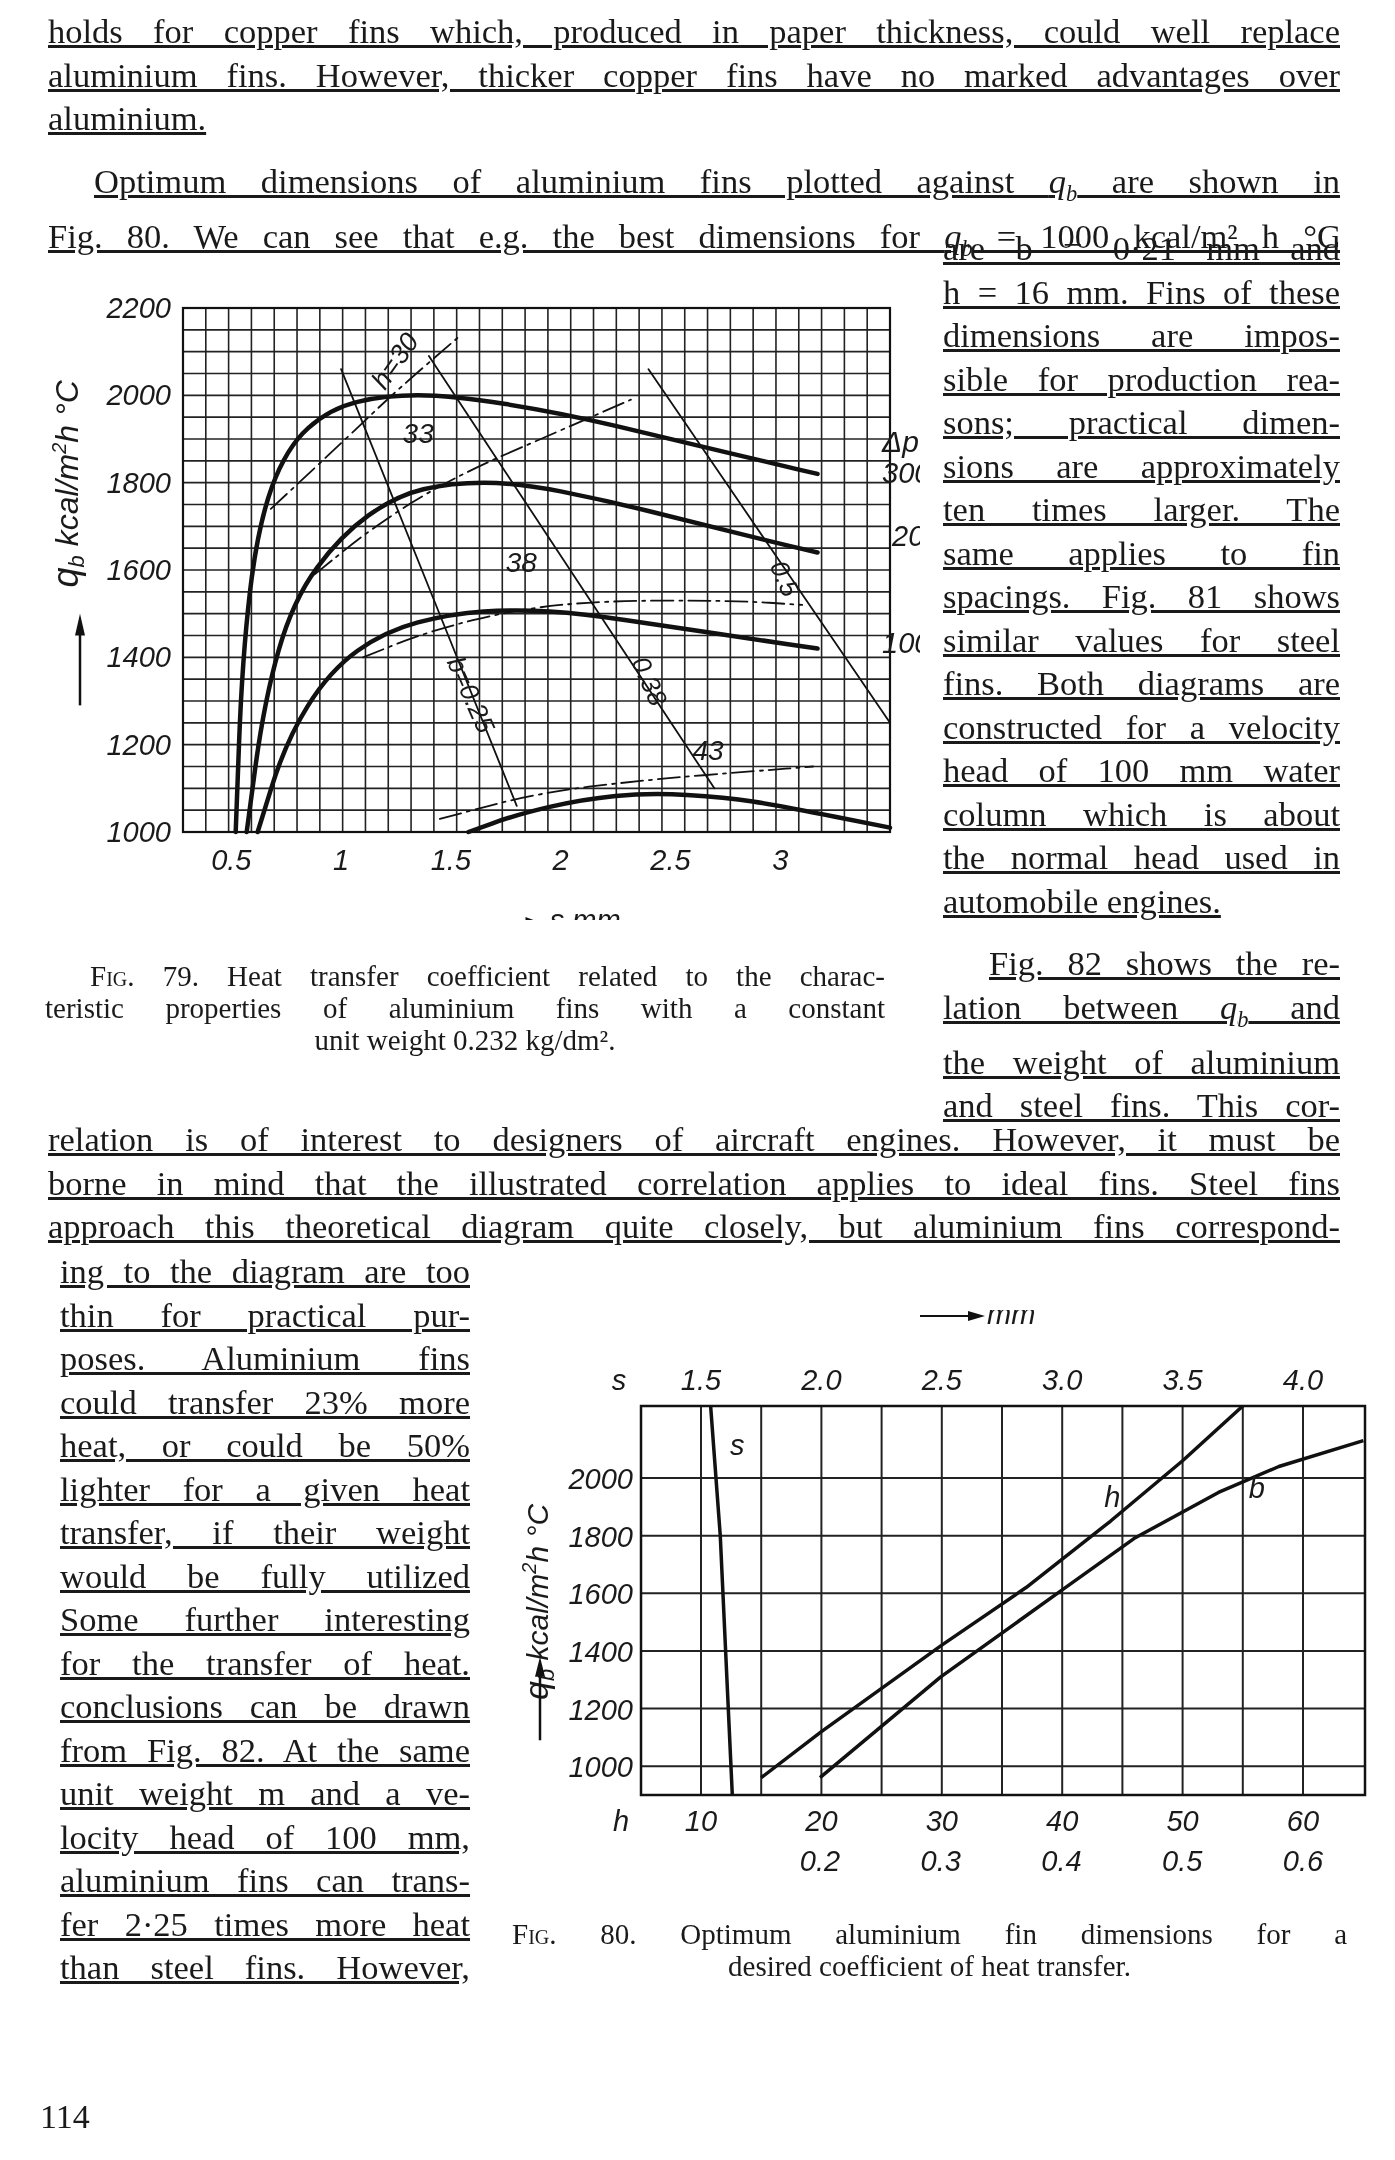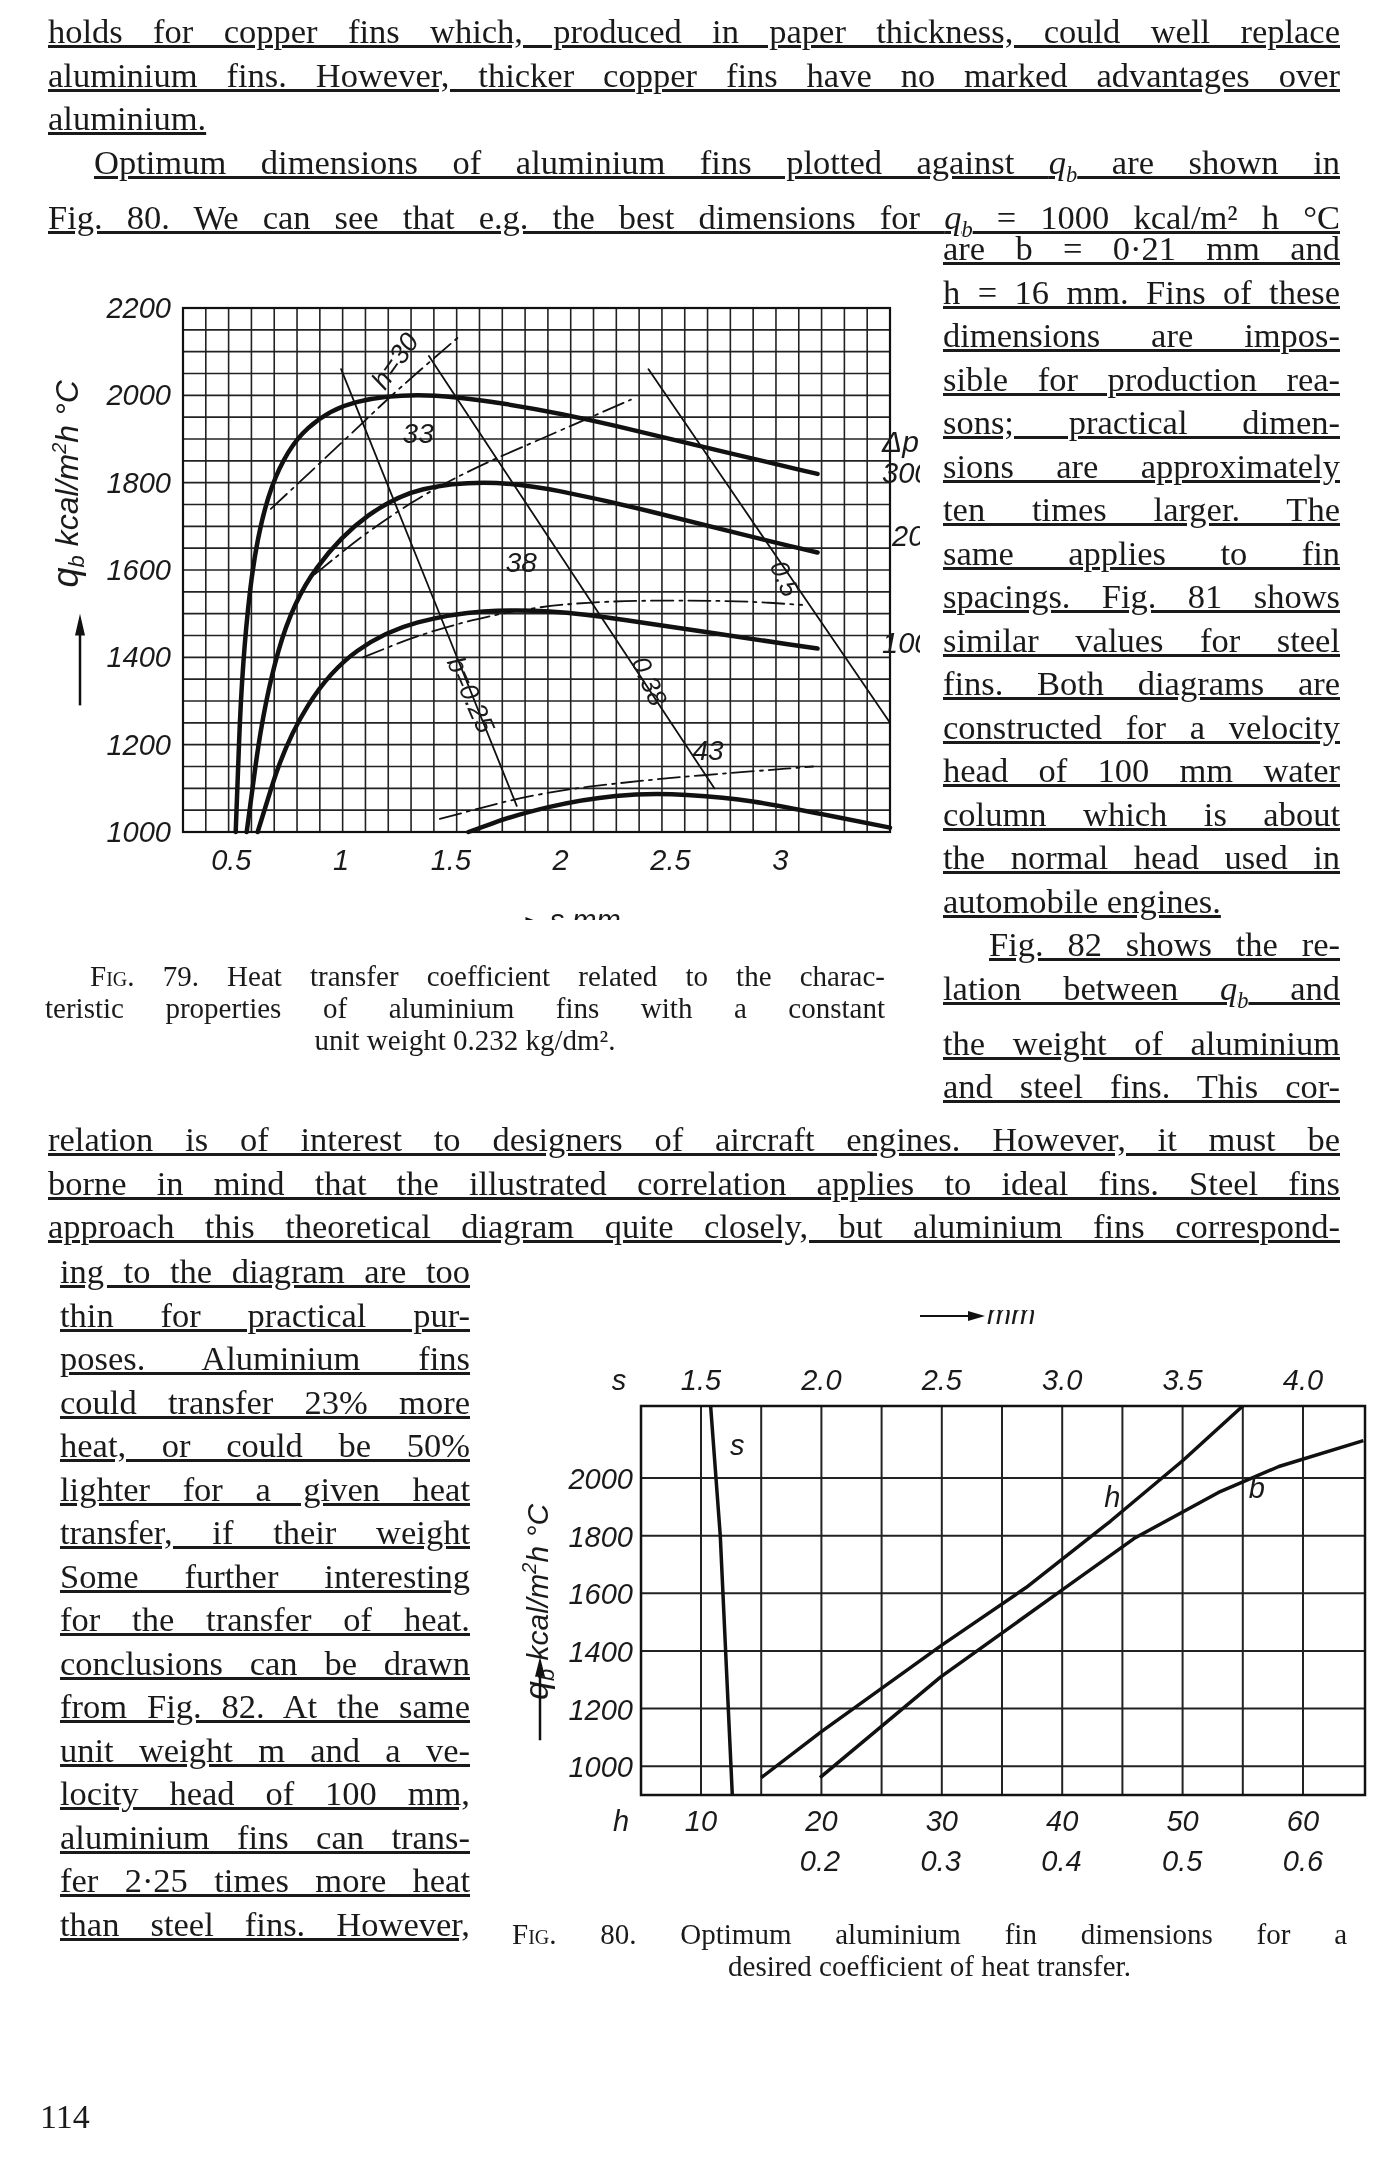--- a/index.html
+++ b/index.html
@@ -1,21 +1,21 @@
 <!DOCTYPE html>
 <html><head>
 <meta charset="utf-8">
 <style>
   html, body { margin:0; padding:0; background:#ffffff; }
   body { width:1395px; height:2160px; position:relative; overflow:hidden;
          font-family:"Liberation Serif","DejaVu Serif",serif; color:#1a1a1a; }
   .p { position:absolute; font-size:34.5px; line-height:43.5px; text-align:justify; }
   .line { display:block; white-space:nowrap; text-align:justify; text-align-last:justify;text-decoration:underline; }
   .line.last { text-align-last:left; }
-  .indent { padding-left:46px; }
+  .indent { padding-left:46px;margin-top:19px; }
   .cap { position:absolute; font-size:29px; line-height:32px; text-align:center; }
   .sc { font-variant:small-caps; }
   .pageno { position:absolute; left:40px; top:2098px; font-size:34px; }
   svg text { font-family:"Liberation Sans","DejaVu Sans",sans-serif; font-style:italic; fill:#1a1a1a; }
   i.math { font-style:italic; }
 </style>
 </head>
 <body>
 
 <div class="p" style="left:48px; top:10px; width:1292px;">
@@ -56,20 +56,21 @@
 </div>
 
 <div class="p" style="left:48px; top:1250px; width:410px;margin-left:12px;">
   <span class="line">ing to the diagram are too</span>
   <span class="line">thin for practical pur-</span>
   <span class="line">poses. Aluminium fins</span>
   <span class="line">could transfer 23% more</span>
   <span class="line">heat, or could be 50%</span>
   <span class="line">lighter for a given heat</span>
   <span class="line">transfer, if their weight</span>
+  <span class="line">would be fully utilized</span>
   <span class="line">Some further interesting</span>
   <span class="line">for the transfer of heat.</span>
   <span class="line">conclusions can be drawn</span>
   <span class="line">from Fig. 82. At the same</span>
   <span class="line">unit weight m and a ve-</span>
   <span class="line">locity head of 100 mm,</span>
   <span class="line">aluminium fins can trans-</span>
   <span class="line">fer 2·25 times more heat</span>
   <span class="line">than steel fins. However,</span>
 </div>

